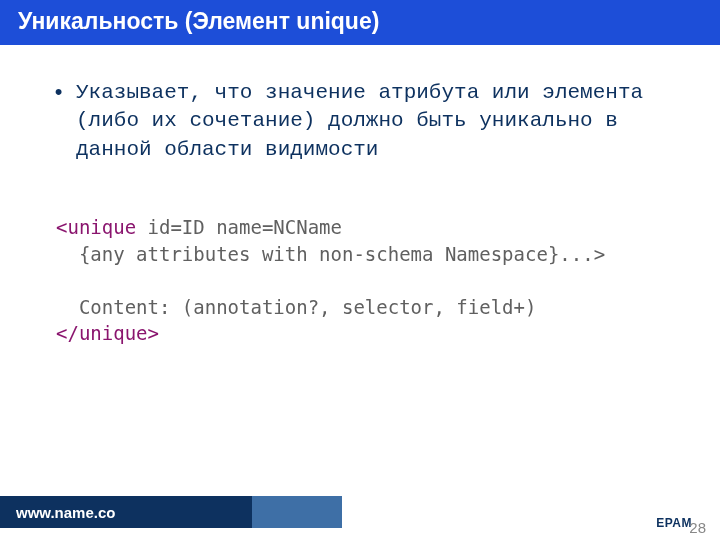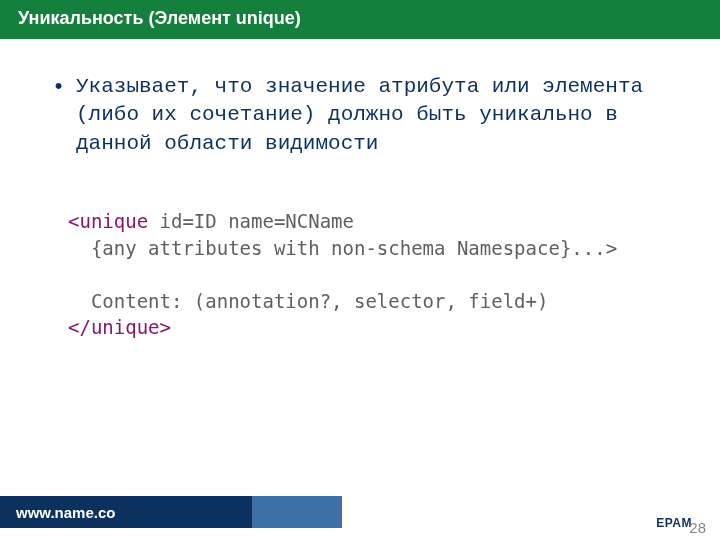--- a/index.html
+++ b/index.html
@@ -1,23 +1,23 @@
 <!DOCTYPE html>
 <html><head>
 <meta charset="utf-8">
 <style>
   * { margin: 0; padding: 0; box-sizing: border-box; }
   html, body { width: 720px; height: 540px; font-family: Arial, Helvetica, sans-serif; background: #fff; overflow: hidden; }
   .slide { position: relative; width: 720px; height: 540px; }
-  .title-bar { background: #15803d; color: #fff; padding: 8px 18px 10px 18px; font-size: 18px; font-weight: 600; }
+  .title-bar { background: #1d4ed8; color: #fff; padding: 8px 18px 10px 18px; font-size: 23px; font-weight: 600; }
   .content { padding: 34px 48px 0 48px; }
   ul { list-style: none; }
   li.bullet { position: relative; padding-left: 28px; color: #0d315f; font-size: 21px; line-height: 1.35; font-family: Liberation Mono, monospace; }
   li.bullet::before { content: "•"; position: absolute; left: 4px; top: 0; color: #0d315f; font-size: 22px; }
-  .code-block { margin-top: 50px; margin-left: 20px; font-family: Consolas, Menlo, monospace; font-size: 19px; line-height: 1.4; color: #606060; white-space: pre; }
+  .code-block { margin-top: 50px; margin-left: 8px; font-family: Consolas, Menlo, monospace; font-size: 19px; line-height: 1.4; color: #606060; white-space: pre; }
   .code-block .tag { color: #8a156e; }
   .footer { position: absolute; left: 0; right: 0; bottom: 12px; height: 32px; }
   .footer-left { position: absolute; left: 0; bottom: 0; width: 252px; height: 32px; background: #0d315f; color: #fff; font-size: 15px; font-weight: 600; display: flex; align-items: center; padding-left: 16px; }
   .footer-mid { position: absolute; left: 252px; bottom: 0; width: 90px; height: 32px; background: #3e6fa6; }
   .footer-right { position: absolute; right: 28px; bottom: -2px; color: #0d315f; font-size: 12px; font-weight: 700; letter-spacing: 0.5px; }
   .page-num { position: absolute; right: 14px; bottom: -8px; color: #888; font-size: 15px; }
 </style>
 </head>
 <body>
 

